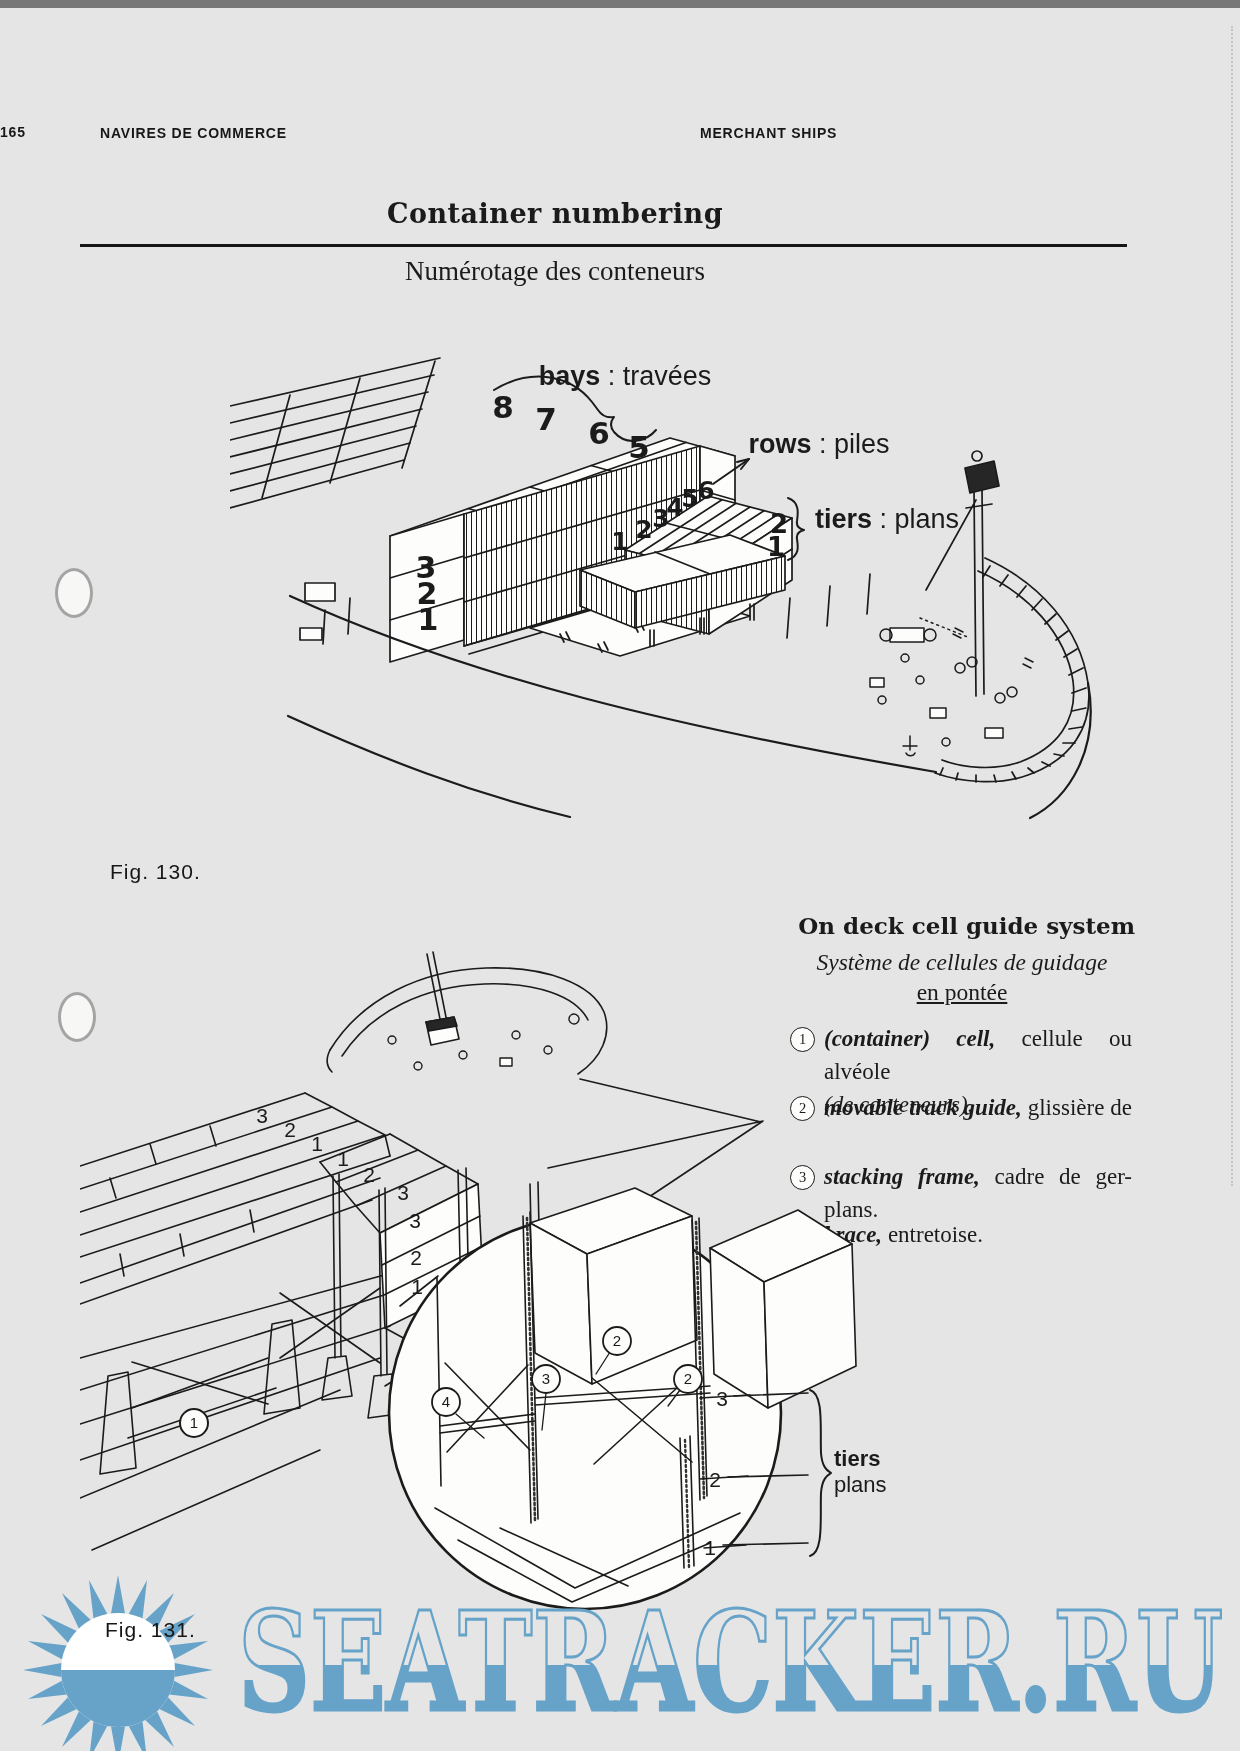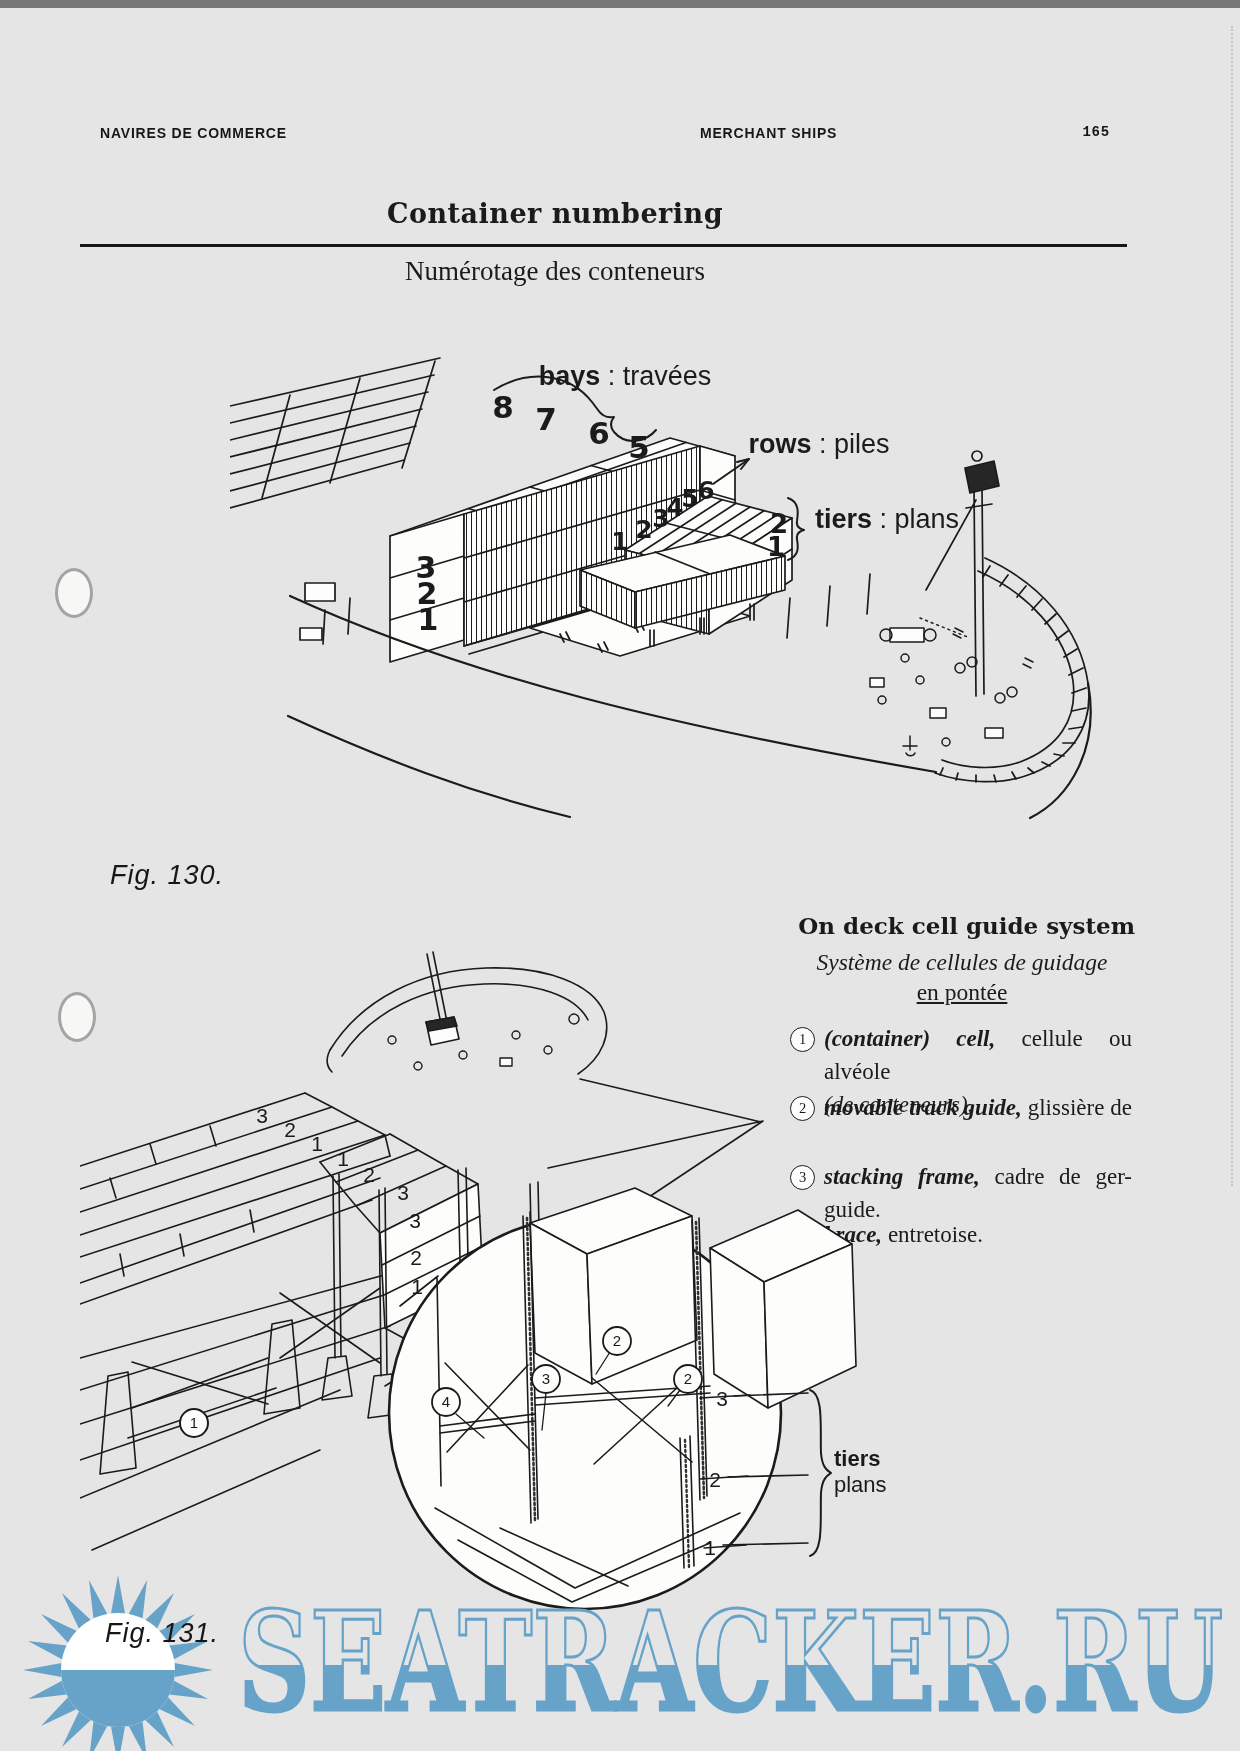--- a/index.html
+++ b/index.html
@@ -22,36 +22,36 @@
   .sec-f2{left:786px;top:971px;width:352px;text-align:center;font-size:23.5px;text-decoration:underline;}
   .list-item{left:790px;width:342px;font-size:23px;line-height:33px;}
   .li-row{display:flex;align-items:flex-start;}
   .nc{flex:0 0 auto;width:23px;height:23px;border:1.9px solid #1b1b1b;border-radius:50%;
       display:inline-flex;align-items:center;justify-content:center;font-size:14.5px;
       margin:5px 9px 0 0;background:#fdfdfc;}
   .li-text{flex:1 1 auto;}
   .term{font-style:italic;font-weight:700;}
   .it{font-style:italic;}
   .fill{text-align:justify;text-align-last:justify;}
-  .capt{font-family:"Liberation Sans", sans-serif;font-style:italic;font-size:27px;
+  .capt{font-family:"Liberation Sans", sans-serif;font-size:21px;
         letter-spacing:1px;color:#161616;}
   
   .punch{width:32px;height:44px;border:3px solid #8f8f8f;border-radius:50%;
          background:#fdfdfc;opacity:.75;}
   .dotline{left:1231px;top:18px;height:1160px;width:0;border-left:2px dotted #bdbdbd;opacity:.8;}
   .z1{z-index:1}.z5{z-index:5}.z6{z-index:6}
   svg text{user-select:none;}
 </style>
 </head>
 <body>
 
 <div class="page">
 
   <div class="abs hdr" style="left:100px;top:117px;">NAVIRES DE COMMERCE</div>
-  <div class="abs hdr" style="left:0;top:116px;width:1110px;text-align:right;font-family:Liberation Mono, monospace;">165</div>
+  <div class="abs hdr" style="left:0;top:116px;width:1110px;text-align:left;">165</div>
   <div class="abs hdr" style="left:700px;top:117px;width:310px;">MERCHANT SHIPS</div>
 
   <div class="abs title-en">Container numbering</div>
   <div class="abs rule"></div>
   <div class="abs title-fr">Numérotage des conteneurs</div>
 
   <div class="abs punch" style="left:55px;top:560px;"></div>
   <div class="abs punch" style="left:58px;top:984px;"></div>
   <div class="abs dotline"></div>
 
@@ -217,21 +217,21 @@
       <div class="li-text">
         <div class="fill"><span class="term">movable track guide,</span><span> glissière de</span></div>
       </div>
     </div>
   </div>
   <div class="abs list-item" style="top:1152px;">
     <div class="li-row">
       <span class="nc">3</span>
       <div class="li-text">
         <div class="fill"><span class="term">stacking frame,</span><span> cadre de ger-</span></div>
-        <div>guide.</div>
+        <div>plans.</div>
       </div>
     </div>
   </div>
   <div class="abs list-item" style="top:1210px;">
     <div class="li-row">
       <span class="nc">4</span>
       <div class="li-text">
         <div><span class="term">brace,</span><span> entretoise.</span></div>
       </div>
     </div>

